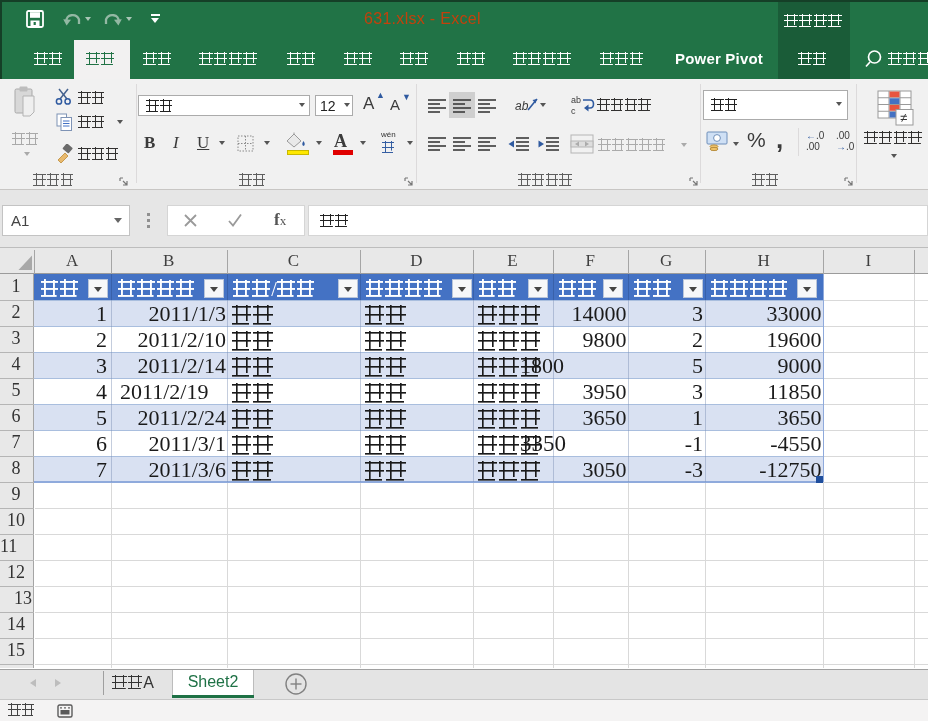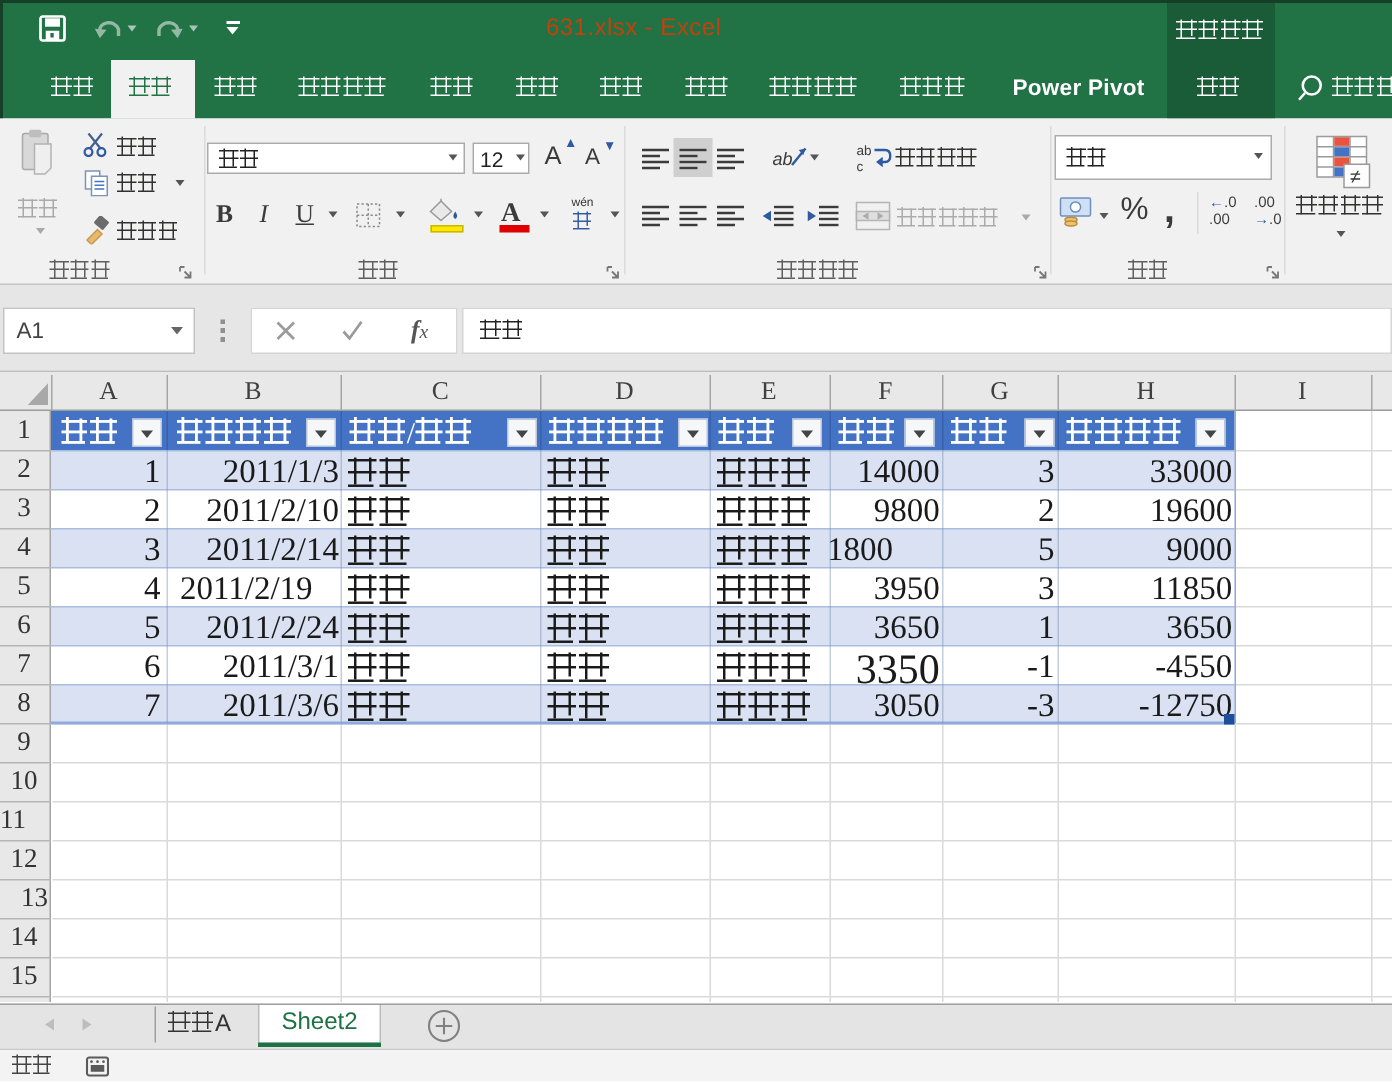--- a/index.html
+++ b/index.html
@@ -275,21 +275,21 @@
 <div class="ab" style="left:11px;top:212px;font-size:15px;color:#444">A1</div>
 <div class="ab" style="left:114px;top:218px;width:0;height:0;border:4px solid transparent;border-top:5px solid #666"></div>
 <div class="ab" style="left:147px;top:213px;width:3px;height:16px;background-image:repeating-linear-gradient(#909090 0 3px,transparent 3px 6px)"></div>
 <div class="ab" style="left:167px;top:205px;width:138px;height:31px;background:#fff;border:1px solid #d5d5d5"></div>
 <svg class="ab" style="left:183px;top:213px" width="15" height="15" viewBox="0 0 15 15">
     <path d="M2 2 L13 13 M13 2 L2 13" stroke="#9a9a9a" stroke-width="1.8"></path>
   </svg>
 <svg class="ab" style="left:227px;top:212px" width="16" height="16" viewBox="0 0 16 16">
     <path d="M2 9 L6 13.5 L14 2.5" stroke="#9a9a9a" stroke-width="1.8" fill="none"></path>
   </svg>
-<div class="ab serif" style="left:274px;top:210px;font-size:17px;font-style:italic;color:#555"><b>f</b><span style="font-size:13px">x</span></div>
+<div class="ab serif" style="left:274px;top:210px;font-size:17px;color:#555"><b>f</b><span style="font-size:13px">x</span></div>
 <div class="ab" style="left:308px;top:205px;width:620px;height:31px;background:#fff;border:1px solid #d5d5d5"></div>
 <div class="ab" style="left:320px;top:212px;font-size:15px;color:#222"><i class="c"></i><i class="c"></i></div>
 <div class="ab" style="left:0;top:247px;width:928px;height:1px;background:#bdbdbd"></div>
 <div class="ab" style="left:0;top:248px;width:928px;height:26px;background:#e8e8e8;border-bottom:1px solid #9b9b9b"></div>
 <div class="ab serif" style="left:34.0px;top:251px;width:76.5px;text-align:center;font-size:17px;color:#3f3f3f">A</div>
 <div class="ab serif" style="left:110.5px;top:251px;width:116.5px;text-align:center;font-size:17px;color:#3f3f3f">B</div>
 <div class="ab serif" style="left:227.0px;top:251px;width:133.0px;text-align:center;font-size:17px;color:#3f3f3f">C</div>
 <div class="ab serif" style="left:360.0px;top:251px;width:112.6px;text-align:center;font-size:17px;color:#3f3f3f">D</div>
 <div class="ab serif" style="left:472.6px;top:251px;width:79.9px;text-align:center;font-size:17px;color:#3f3f3f">E</div>
 <div class="ab serif" style="left:552.5px;top:251px;width:75.5px;text-align:center;font-size:17px;color:#3f3f3f">F</div>
@@ -419,21 +419,21 @@
 <div class="ab" style="left:364px;top:329px;font-size:22px;color:#1a1a1a"><i class="c"></i><i class="c"></i></div>
 <div class="ab" style="left:477px;top:329px;font-size:22px;color:#1a1a1a"><i class="c"></i><i class="c"></i><i class="c"></i></div>
 <div class="ab serif" style="left:520px;top:327px;width:106.5px;text-align:right;font-size:22px;color:#1a1a1a">9800</div>
 <div class="ab serif" style="left:620px;top:327px;width:83px;text-align:right;font-size:22px;color:#1a1a1a">2</div>
 <div class="ab serif" style="left:700px;top:327px;width:121.5px;text-align:right;font-size:22px;color:#1a1a1a">19600</div>
 <div class="ab serif" style="left:40px;top:353px;width:67px;text-align:right;font-size:22px;color:#1a1a1a">3</div>
 <div class="ab serif" style="left:120px;top:353px;width:106px;text-align:right;font-size:22px;color:#1a1a1a">2011/2/14</div>
 <div class="ab" style="left:231px;top:355px;font-size:22px;color:#1a1a1a"><i class="c"></i><i class="c"></i></div>
 <div class="ab" style="left:364px;top:355px;font-size:22px;color:#1a1a1a"><i class="c"></i><i class="c"></i></div>
 <div class="ab" style="left:477px;top:355px;font-size:22px;color:#1a1a1a"><i class="c"></i><i class="c"></i><i class="c"></i></div>
-<div class="ab serif" style="left:520px;top:353px;width:106.5px;text-align:center;font-size:22px;color:#1a1a1a">1800</div>
+<div class="ab serif" style="left:520px;top:353px;width:106.5px;text-align:left;font-size:22px;color:#1a1a1a">1800</div>
 <div class="ab serif" style="left:620px;top:353px;width:83px;text-align:right;font-size:22px;color:#1a1a1a">5</div>
 <div class="ab serif" style="left:700px;top:353px;width:121.5px;text-align:right;font-size:22px;color:#1a1a1a">9000</div>
 <div class="ab serif" style="left:40px;top:379px;width:67px;text-align:right;font-size:22px;color:#1a1a1a">4</div>
 <div class="ab serif" style="left:120px;top:379px;width:106px;text-align:left;font-size:22px;color:#1a1a1a">2011/2/19</div>
 <div class="ab" style="left:231px;top:381px;font-size:22px;color:#1a1a1a"><i class="c"></i><i class="c"></i></div>
 <div class="ab" style="left:364px;top:381px;font-size:22px;color:#1a1a1a"><i class="c"></i><i class="c"></i></div>
 <div class="ab" style="left:477px;top:381px;font-size:22px;color:#1a1a1a"><i class="c"></i><i class="c"></i><i class="c"></i></div>
 <div class="ab serif" style="left:520px;top:379px;width:106.5px;text-align:right;font-size:22px;color:#1a1a1a">3950</div>
 <div class="ab serif" style="left:620px;top:379px;width:83px;text-align:right;font-size:22px;color:#1a1a1a">3</div>
 <div class="ab serif" style="left:700px;top:379px;width:121.5px;text-align:right;font-size:22px;color:#1a1a1a">11850</div>
@@ -443,21 +443,21 @@
 <div class="ab" style="left:364px;top:407px;font-size:22px;color:#1a1a1a"><i class="c"></i><i class="c"></i></div>
 <div class="ab" style="left:477px;top:407px;font-size:22px;color:#1a1a1a"><i class="c"></i><i class="c"></i><i class="c"></i></div>
 <div class="ab serif" style="left:520px;top:405px;width:106.5px;text-align:right;font-size:22px;color:#1a1a1a">3650</div>
 <div class="ab serif" style="left:620px;top:405px;width:83px;text-align:right;font-size:22px;color:#1a1a1a">1</div>
 <div class="ab serif" style="left:700px;top:405px;width:121.5px;text-align:right;font-size:22px;color:#1a1a1a">3650</div>
 <div class="ab serif" style="left:40px;top:431px;width:67px;text-align:right;font-size:22px;color:#1a1a1a">6</div>
 <div class="ab serif" style="left:120px;top:431px;width:106px;text-align:right;font-size:22px;color:#1a1a1a">2011/3/1</div>
 <div class="ab" style="left:231px;top:433px;font-size:22px;color:#1a1a1a"><i class="c"></i><i class="c"></i></div>
 <div class="ab" style="left:364px;top:433px;font-size:22px;color:#1a1a1a"><i class="c"></i><i class="c"></i></div>
 <div class="ab" style="left:477px;top:433px;font-size:22px;color:#1a1a1a"><i class="c"></i><i class="c"></i><i class="c"></i></div>
-<div class="ab serif" style="left:520px;top:431px;width:106.5px;text-align:right;font-size:28px;color:#1a1a1a">3350</div>
+<div class="ab serif" style="left:520px;top:431px;width:106.5px;font-size:23px;color:#1a1a1a">3350</div>
 <div class="ab serif" style="left:620px;top:431px;width:83px;text-align:right;font-size:22px;color:#1a1a1a">-1</div>
 <div class="ab serif" style="left:700px;top:431px;width:121.5px;text-align:right;font-size:22px;color:#1a1a1a">-4550</div>
 <div class="ab serif" style="left:40px;top:457px;width:67px;text-align:right;font-size:22px;color:#1a1a1a">7</div>
 <div class="ab serif" style="left:120px;top:457px;width:106px;text-align:right;font-size:22px;color:#1a1a1a">2011/3/6</div>
 <div class="ab" style="left:231px;top:459px;font-size:22px;color:#1a1a1a"><i class="c"></i><i class="c"></i></div>
 <div class="ab" style="left:364px;top:459px;font-size:22px;color:#1a1a1a"><i class="c"></i><i class="c"></i></div>
 <div class="ab" style="left:477px;top:459px;font-size:22px;color:#1a1a1a"><i class="c"></i><i class="c"></i><i class="c"></i></div>
 <div class="ab serif" style="left:520px;top:457px;width:106.5px;text-align:right;font-size:22px;color:#1a1a1a">3050</div>
 <div class="ab serif" style="left:620px;top:457px;width:83px;text-align:right;font-size:22px;color:#1a1a1a">-3</div>
 <div class="ab serif" style="left:700px;top:457px;width:121.5px;text-align:right;font-size:22px;color:#1a1a1a">-12750</div>

